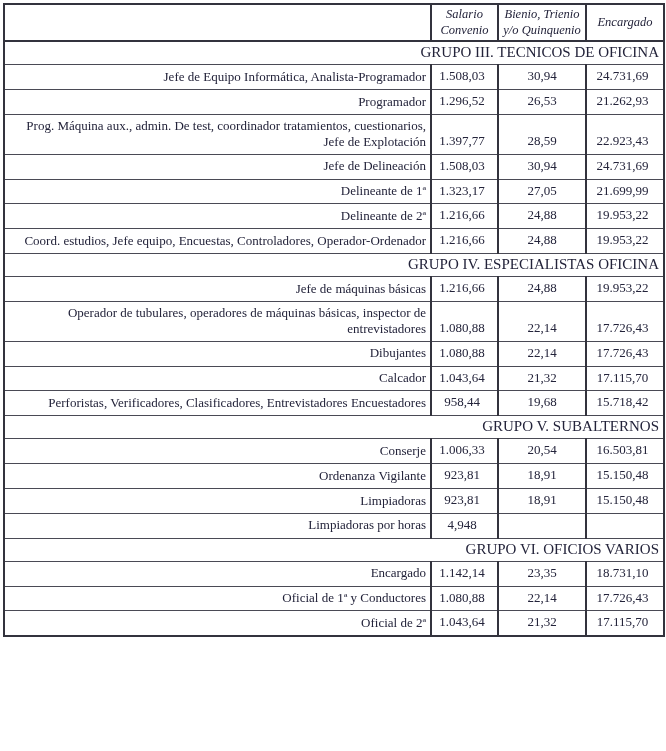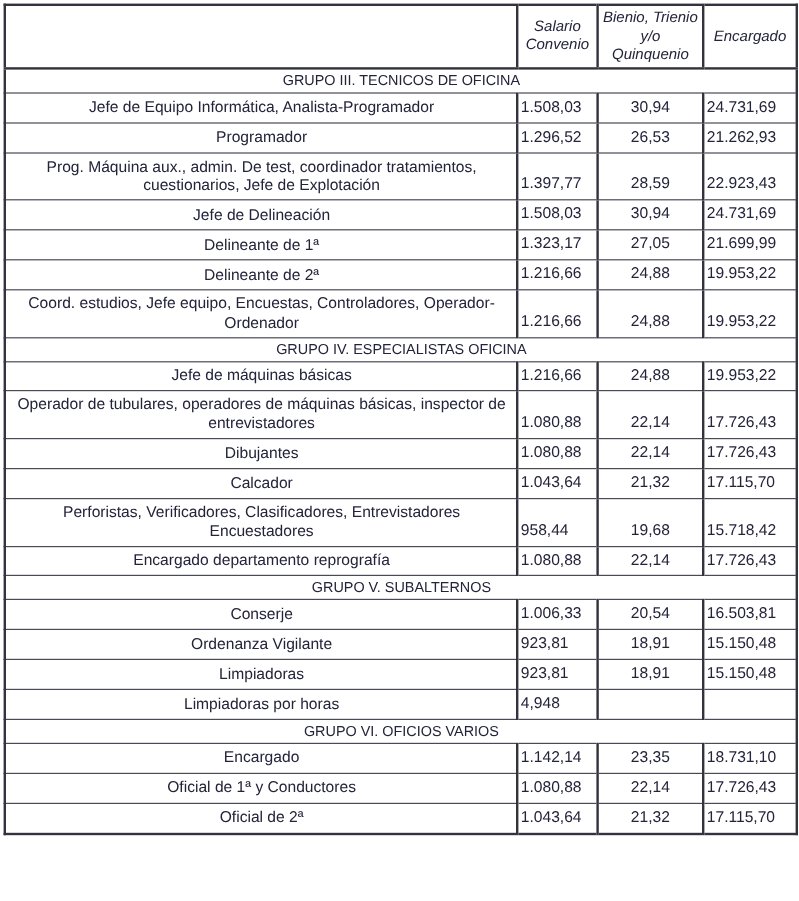--- a/index.html
+++ b/index.html
@@ -6,21 +6,21 @@
     margin: 0;
     padding: 0;
     background: #ffffff;
   }
   .page {
     width: 666px;
     height: 711px;
     box-sizing: border-box;
     background: #ffffff;
     padding: 3px 3px 0 3px;
-    font-family: Liberation Sans, sans-serif;
+    font-family: Liberation Serif, serif;
   }
   table.salary {
     border-collapse: collapse;
     table-layout: fixed;
     width: 660px;
     color: #23233a;
     border: 2px solid #33333d;
   }
   table.salary th,
   table.salary td {
@@ -38,37 +38,37 @@
     font-size: 12.5px;
     line-height: 1.25;
     text-align: center;
     vertical-align: middle;
     height: 33px;
     padding: 2px 3px;
     border-bottom: 2px solid #33333d;
   }
   tr.group-row td {
     height: 20px;
-    font-size: 12px;
+    font-size: 15px;
     padding: 2px 4px 3px 5px;
-    text-align: center;
+    text-align: right;
     vertical-align: middle;
   }
   tr.data-row td {
     height: 24px;
     font-size: 13px;
     line-height: 1.22;
   }
   td.label-cell {
-    text-align: center;
+    text-align: right;
     vertical-align: middle;
     padding: 3px 4px 4px 5px;
   }
   td.num-right {
-    text-align: left;
+    text-align: center;
     vertical-align: bottom;
     padding: 3px 7px 5px 2px;
   }
   td.num-center {
     text-align: center;
     vertical-align: bottom;
     padding: 3px 2px 5px 2px;
   }
 </style>
 </head>
@@ -162,26 +162,20 @@
           <td class="num-right vthick">1.043,64</td>
           <td class="num-center vthick">21,32</td>
           <td class="num-right vthick">17.115,70</td>
         </tr>
         <tr class="data-row">
           <td class="label-cell">Perforistas, Verificadores, Clasificadores, Entrevistadores Encuestadores</td>
           <td class="num-right vthick">958,44</td>
           <td class="num-center vthick">19,68</td>
           <td class="num-right vthick">15.718,42</td>
         </tr>
-        <tr class="data-row">
-          <td class="label-cell">Encargado departamento reprografía</td>
-          <td class="num-right vthick">1.080,88</td>
-          <td class="num-center vthick">22,14</td>
-          <td class="num-right vthick">17.726,43</td>
-        </tr>
         <tr class="group-row">
           <td colspan="4">GRUPO V. SUBALTERNOS</td>
         </tr>
         <tr class="data-row">
           <td class="label-cell">Conserje</td>
           <td class="num-right vthick">1.006,33</td>
           <td class="num-center vthick">20,54</td>
           <td class="num-right vthick">16.503,81</td>
         </tr>
         <tr class="data-row">

